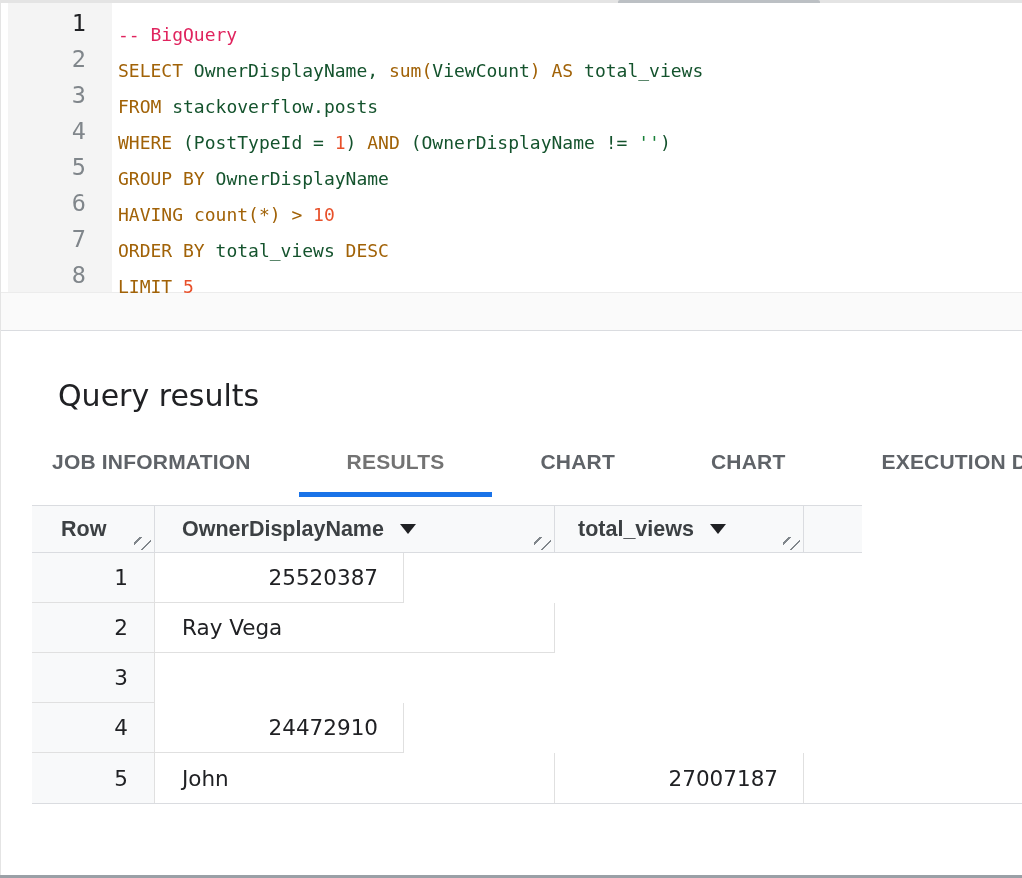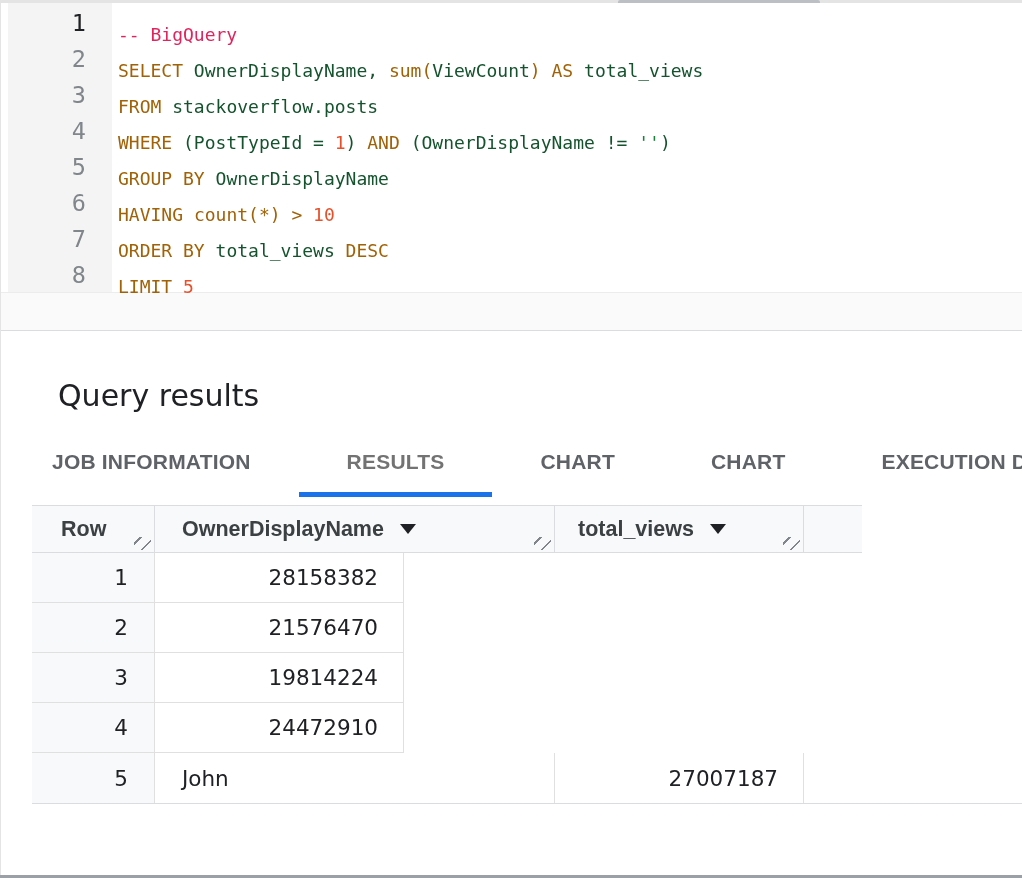--- a/index.html
+++ b/index.html
@@ -126,31 +126,30 @@
       <div class="th th-views">
         <span>total_views</span>
         <div class="caret"></div>
         <div class="rhandle"></div>
       </div>
       <div class="th th-filler"></div>
     </div>
   <div class="tbody">
       <div class="tr">
         <div class="td td-row">1</div>
-        <div class="td td-views">28158382</div>
+        <div class="td td-views">25520387</div>
         <div class="td td-filler"></div>
       </div>
       <div class="tr">
         <div class="td td-row">2</div>
-        <div class="td td-views">21576470</div>
+        <div class="td td-owner">Ray Vega</div>
         <div class="td td-filler"></div>
       </div>
       <div class="tr">
         <div class="td td-row">3</div>
-        <div class="td td-views">19814224</div>
         <div class="td td-filler"></div>
       </div>
       <div class="tr">
         <div class="td td-row">4</div>
         <div class="td td-views">24472910</div>
         <div class="td td-filler"></div>
       </div>
       <div class="tr">
         <div class="td td-row">5</div>
         <div class="td td-owner">John</div>

